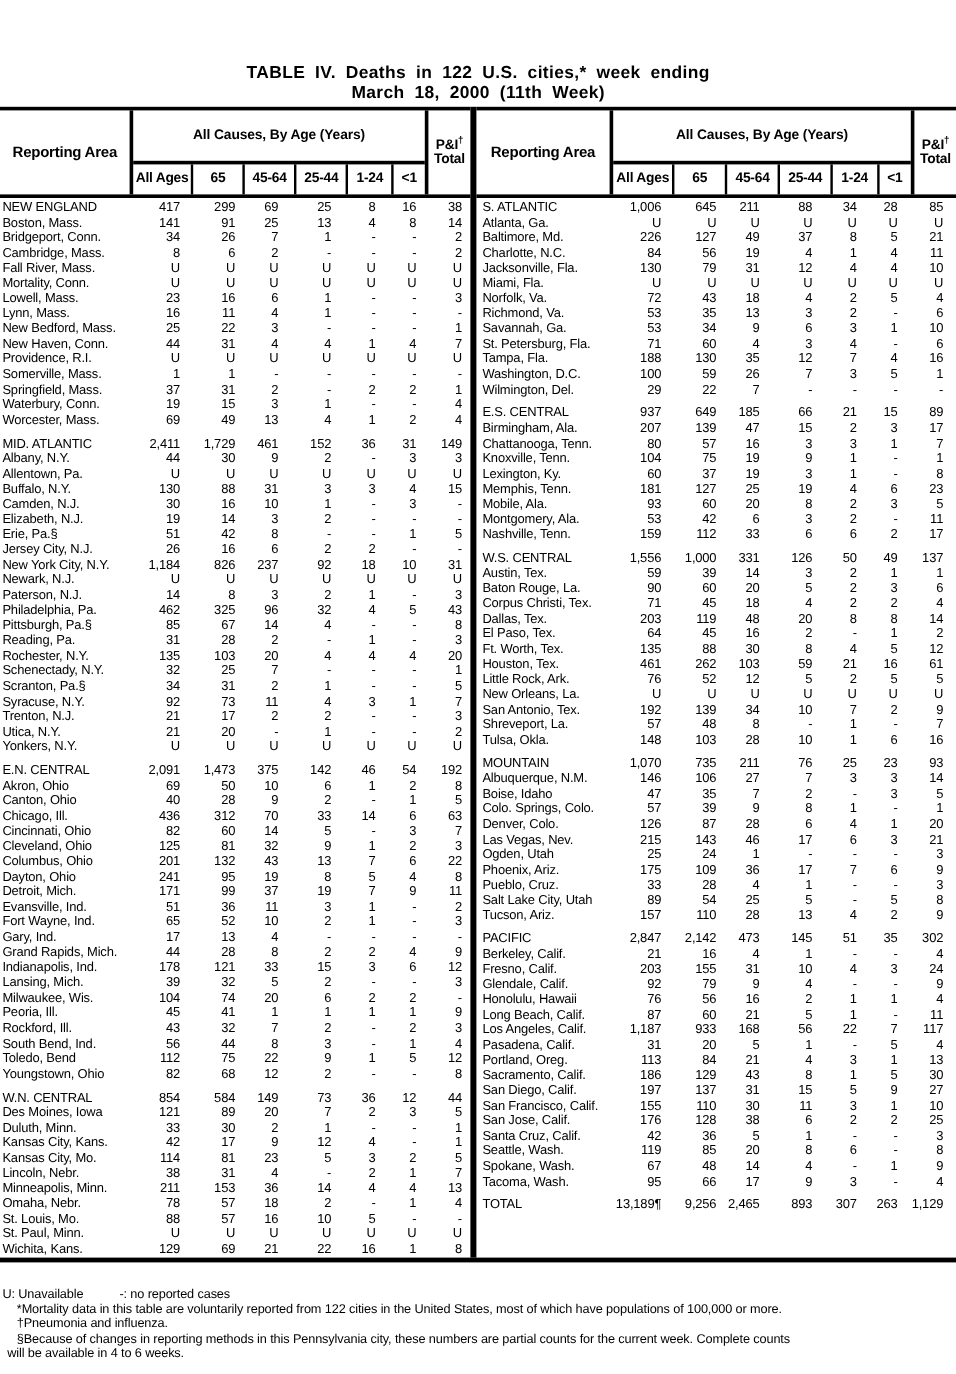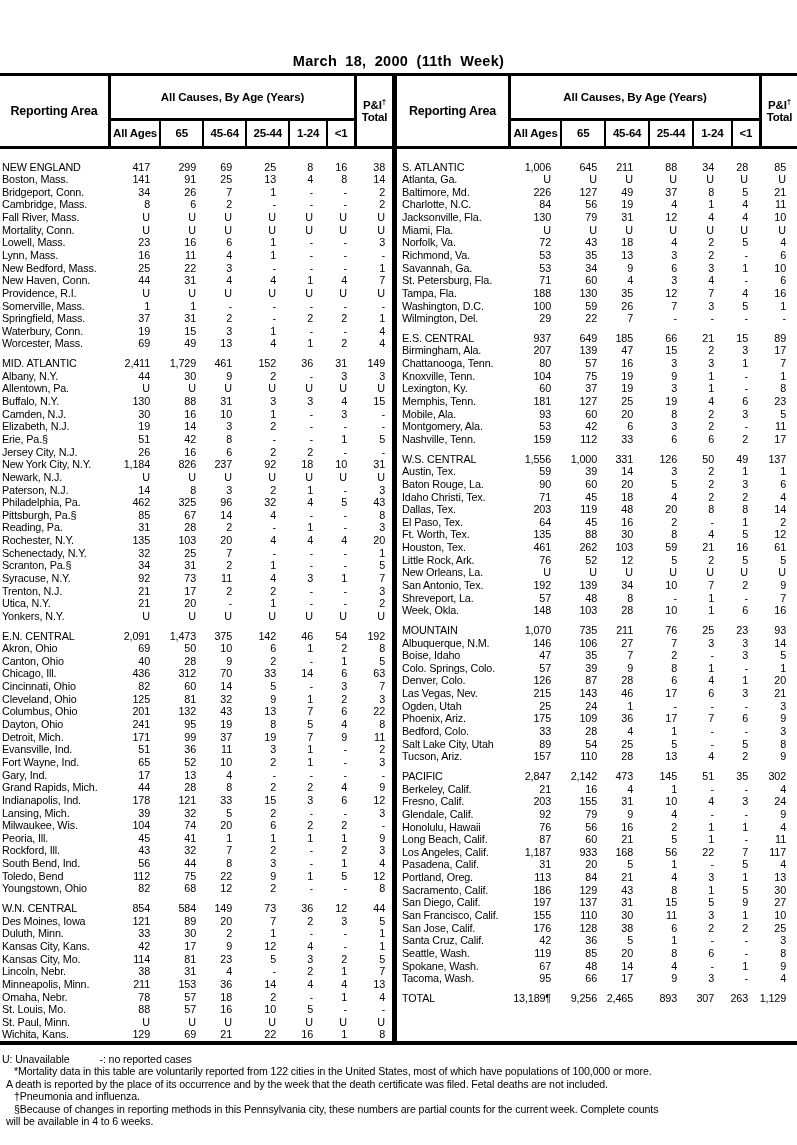--- a/index.html
+++ b/index.html
@@ -25,38 +25,39 @@
   .hdr-boxes { flex: 1; display: flex; border-top: 3px solid #000; }
   .hbox { display: flex; align-items: center; justify-content: center; text-align: center;
           font-weight: bold; font-size: 11.5px; line-height: 11px; border-right: 2.5px solid #000;
           letter-spacing: -.2px; padding: 0 1px; }
   .hbox:last-child { border-right: none; }
   .hbox.b0{flex:52}.hbox.b1{flex:44}.hbox.b2{flex:44}.hbox.b3{flex:44}.hbox.b4{flex:38}.hbox.b5{flex:27}
   .hdr-pi { width: 38px; border-left: 3px solid #000; display: flex; flex-direction: column;
             align-items: center; justify-content: center; font-weight: bold; font-size: 11.5px;
             line-height: 12px; letter-spacing: -.2px; }
   .hdr-pi sup { font-size: 8px; line-height: 0; }
-  .tbody { padding-top: 12px; }
+  .tbody { padding-top: 2px; }
   .section + .section { margin-top: 7px; }
   .row { display: flex; height: 12.65px; font-size: 10.8px; line-height: 12.5px;
          letter-spacing: -.15px; white-space: nowrap; }
   .c { flex: none; }
   .name { padding-left: 2px; }
   .l .name { width: 111px; } .r .name { width: 115px; padding-left: 5px; }
   .v { text-align: right; }
   .v0{width:39px}.v1{width:46px}.v2{width:36px}.v3{width:44px}.v4{width:37px}.v5{width:34px}.v6{width:38px}
-  .footer { margin-top: 8px; font-size: 10.6px; line-height: 12.4px; letter-spacing: -.1px; }
+  .footer { margin-top: 21px; font-size: 10.6px; line-height: 12.4px; letter-spacing: -.1px; }
   .legend { display: flex; gap: 30px; padding-left: 2px; }
   .fnote-line { padding-left: 14px; white-space: nowrap; }
   .fnote-line.cont { padding-left: 6px; }
 </style>
 </head>
 <body>
 
 <div class="title">
+  <div>TABLE IV. Deaths in 122 U.S. cities,* week ending</div>
   <div>March 18, 2000 (11th Week)</div>
 </div>
 
 <div class="twrap">
 
   <div class="half l">
     <div class="hdr">
       <div class="hdr-name">Reporting Area</div>
       <div class="hdr-ages">
         <div class="hdr-group">All Causes, By Age (Years)</div>
@@ -1037,21 +1038,21 @@
             <div class="c name">Baton Rouge, La.</div>
             <div class="c v v0">90</div>
             <div class="c v v1">60</div>
             <div class="c v v2">20</div>
             <div class="c v v3">5</div>
             <div class="c v v4">2</div>
             <div class="c v v5">3</div>
             <div class="c v v6">6</div>
           </div>
           <div class="row">
-            <div class="c name">Idaho Christi, Tex.</div>
+            <div class="c name">Corpus Christi, Tex.</div>
             <div class="c v v0">71</div>
             <div class="c v v1">45</div>
             <div class="c v v2">18</div>
             <div class="c v v3">4</div>
             <div class="c v v4">2</div>
             <div class="c v v5">2</div>
             <div class="c v v6">4</div>
           </div>
           <div class="row">
             <div class="c name">Dallas, Tex.</div>
@@ -1127,21 +1128,21 @@
             <div class="c name">Shreveport, La.</div>
             <div class="c v v0">57</div>
             <div class="c v v1">48</div>
             <div class="c v v2">8</div>
             <div class="c v v3">-</div>
             <div class="c v v4">1</div>
             <div class="c v v5">-</div>
             <div class="c v v6">7</div>
           </div>
           <div class="row">
-            <div class="c name">Week, Okla.</div>
+            <div class="c name">Tulsa, Okla.</div>
             <div class="c v v0">148</div>
             <div class="c v v1">103</div>
             <div class="c v v2">28</div>
             <div class="c v v3">10</div>
             <div class="c v v4">1</div>
             <div class="c v v5">6</div>
             <div class="c v v6">16</div>
           </div>
         </div>
         <div class="section">
@@ -1219,21 +1220,21 @@
             <div class="c name">Phoenix, Ariz.</div>
             <div class="c v v0">175</div>
             <div class="c v v1">109</div>
             <div class="c v v2">36</div>
             <div class="c v v3">17</div>
             <div class="c v v4">7</div>
             <div class="c v v5">6</div>
             <div class="c v v6">9</div>
           </div>
           <div class="row">
-            <div class="c name">Bedford, Colo.</div>
+            <div class="c name">Pueblo, Cruz.</div>
             <div class="c v v0">33</div>
             <div class="c v v1">28</div>
             <div class="c v v2">4</div>
             <div class="c v v3">1</div>
             <div class="c v v4">-</div>
             <div class="c v v5">-</div>
             <div class="c v v6">3</div>
           </div>
           <div class="row">
             <div class="c name">Salt Lake City, Utah</div>
@@ -1446,21 +1447,20 @@
 </div>
 
 <div class="footer">
   <div class="legend">
     <span>U: Unavailable</span>
     <span>-: no reported cases</span>
   </div>
   <div id="footnotes">
       <div class="fnote">
         <div class="fnote-line">*Mortality data in this table are voluntarily reported from 122 cities in the United States, most of which have populations of 100,000 or more.</div>
-        <div class="fnote-line cont">A death is reported by the place of its occurrence and by the week that the death certificate was filed. Fetal deaths are not included.</div>
       </div>
       <div class="fnote">
         <div class="fnote-line">†Pneumonia and influenza.</div>
       </div>
       <div class="fnote">
         <div class="fnote-line">§Because of changes in reporting methods in this Pennsylvania city, these numbers are partial counts for the current week. Complete counts</div>
         <div class="fnote-line cont">will be available in 4 to 6 weeks.</div>
       </div>
     </div>
 </div>

